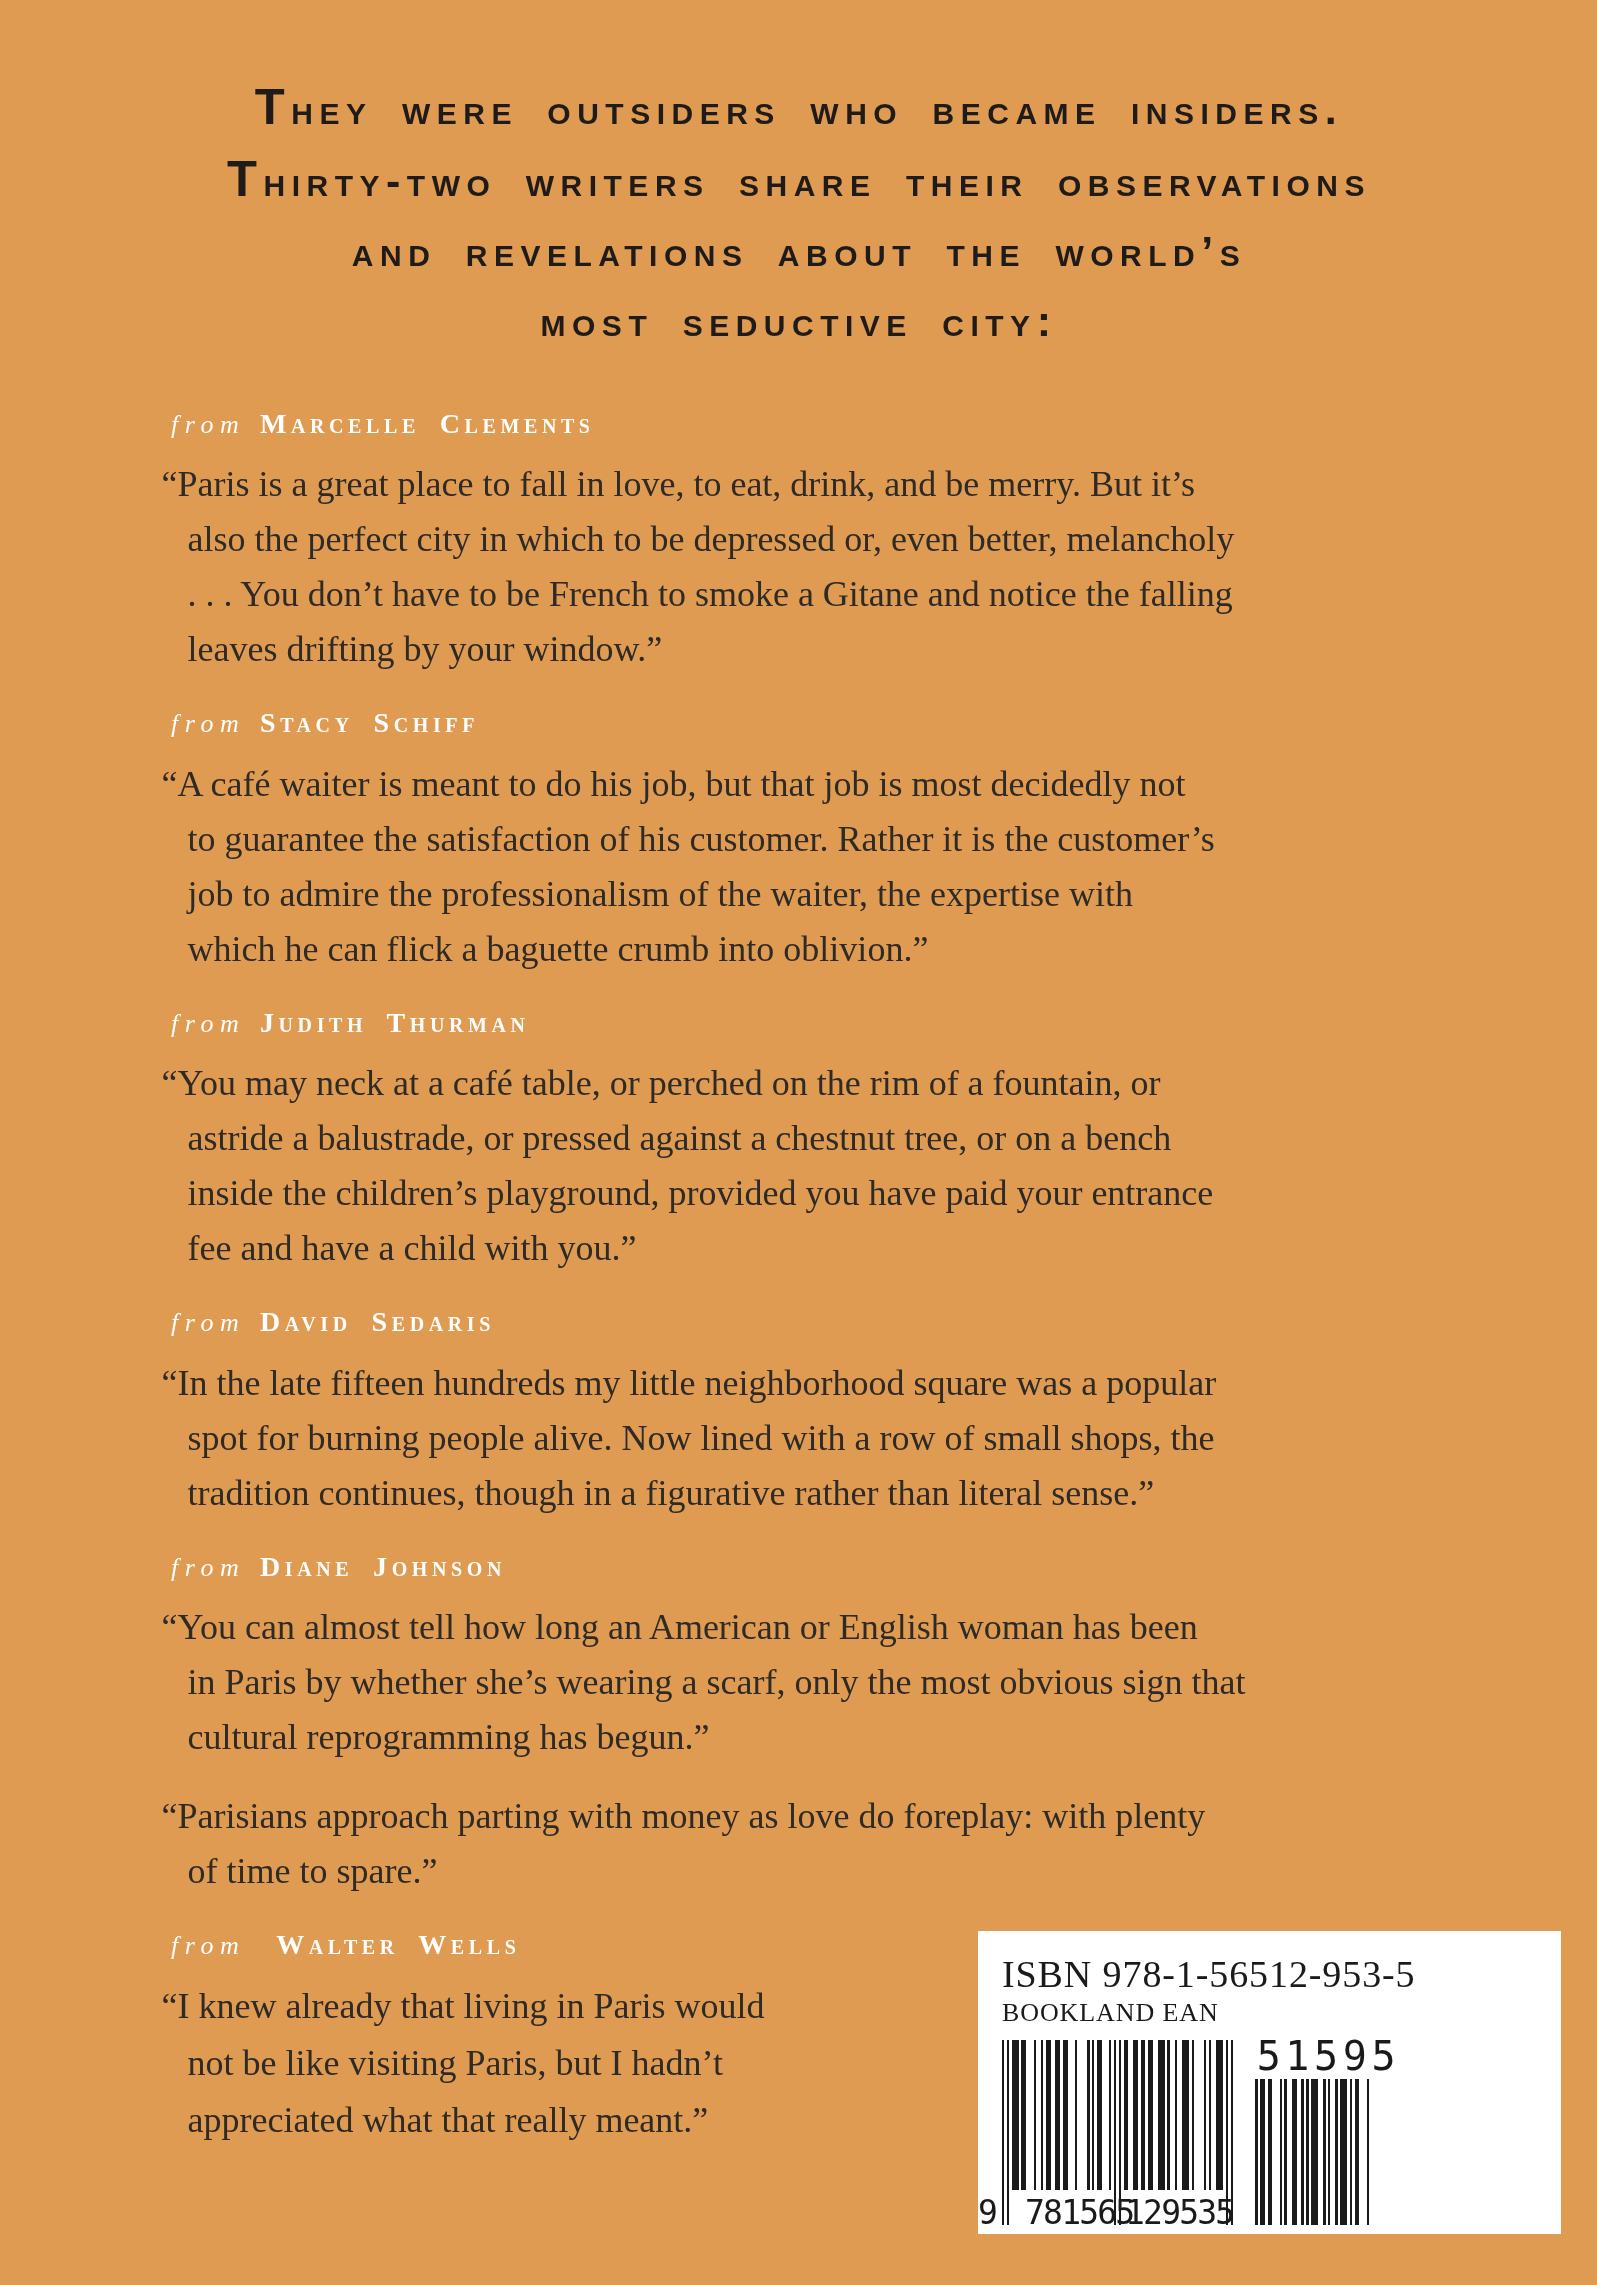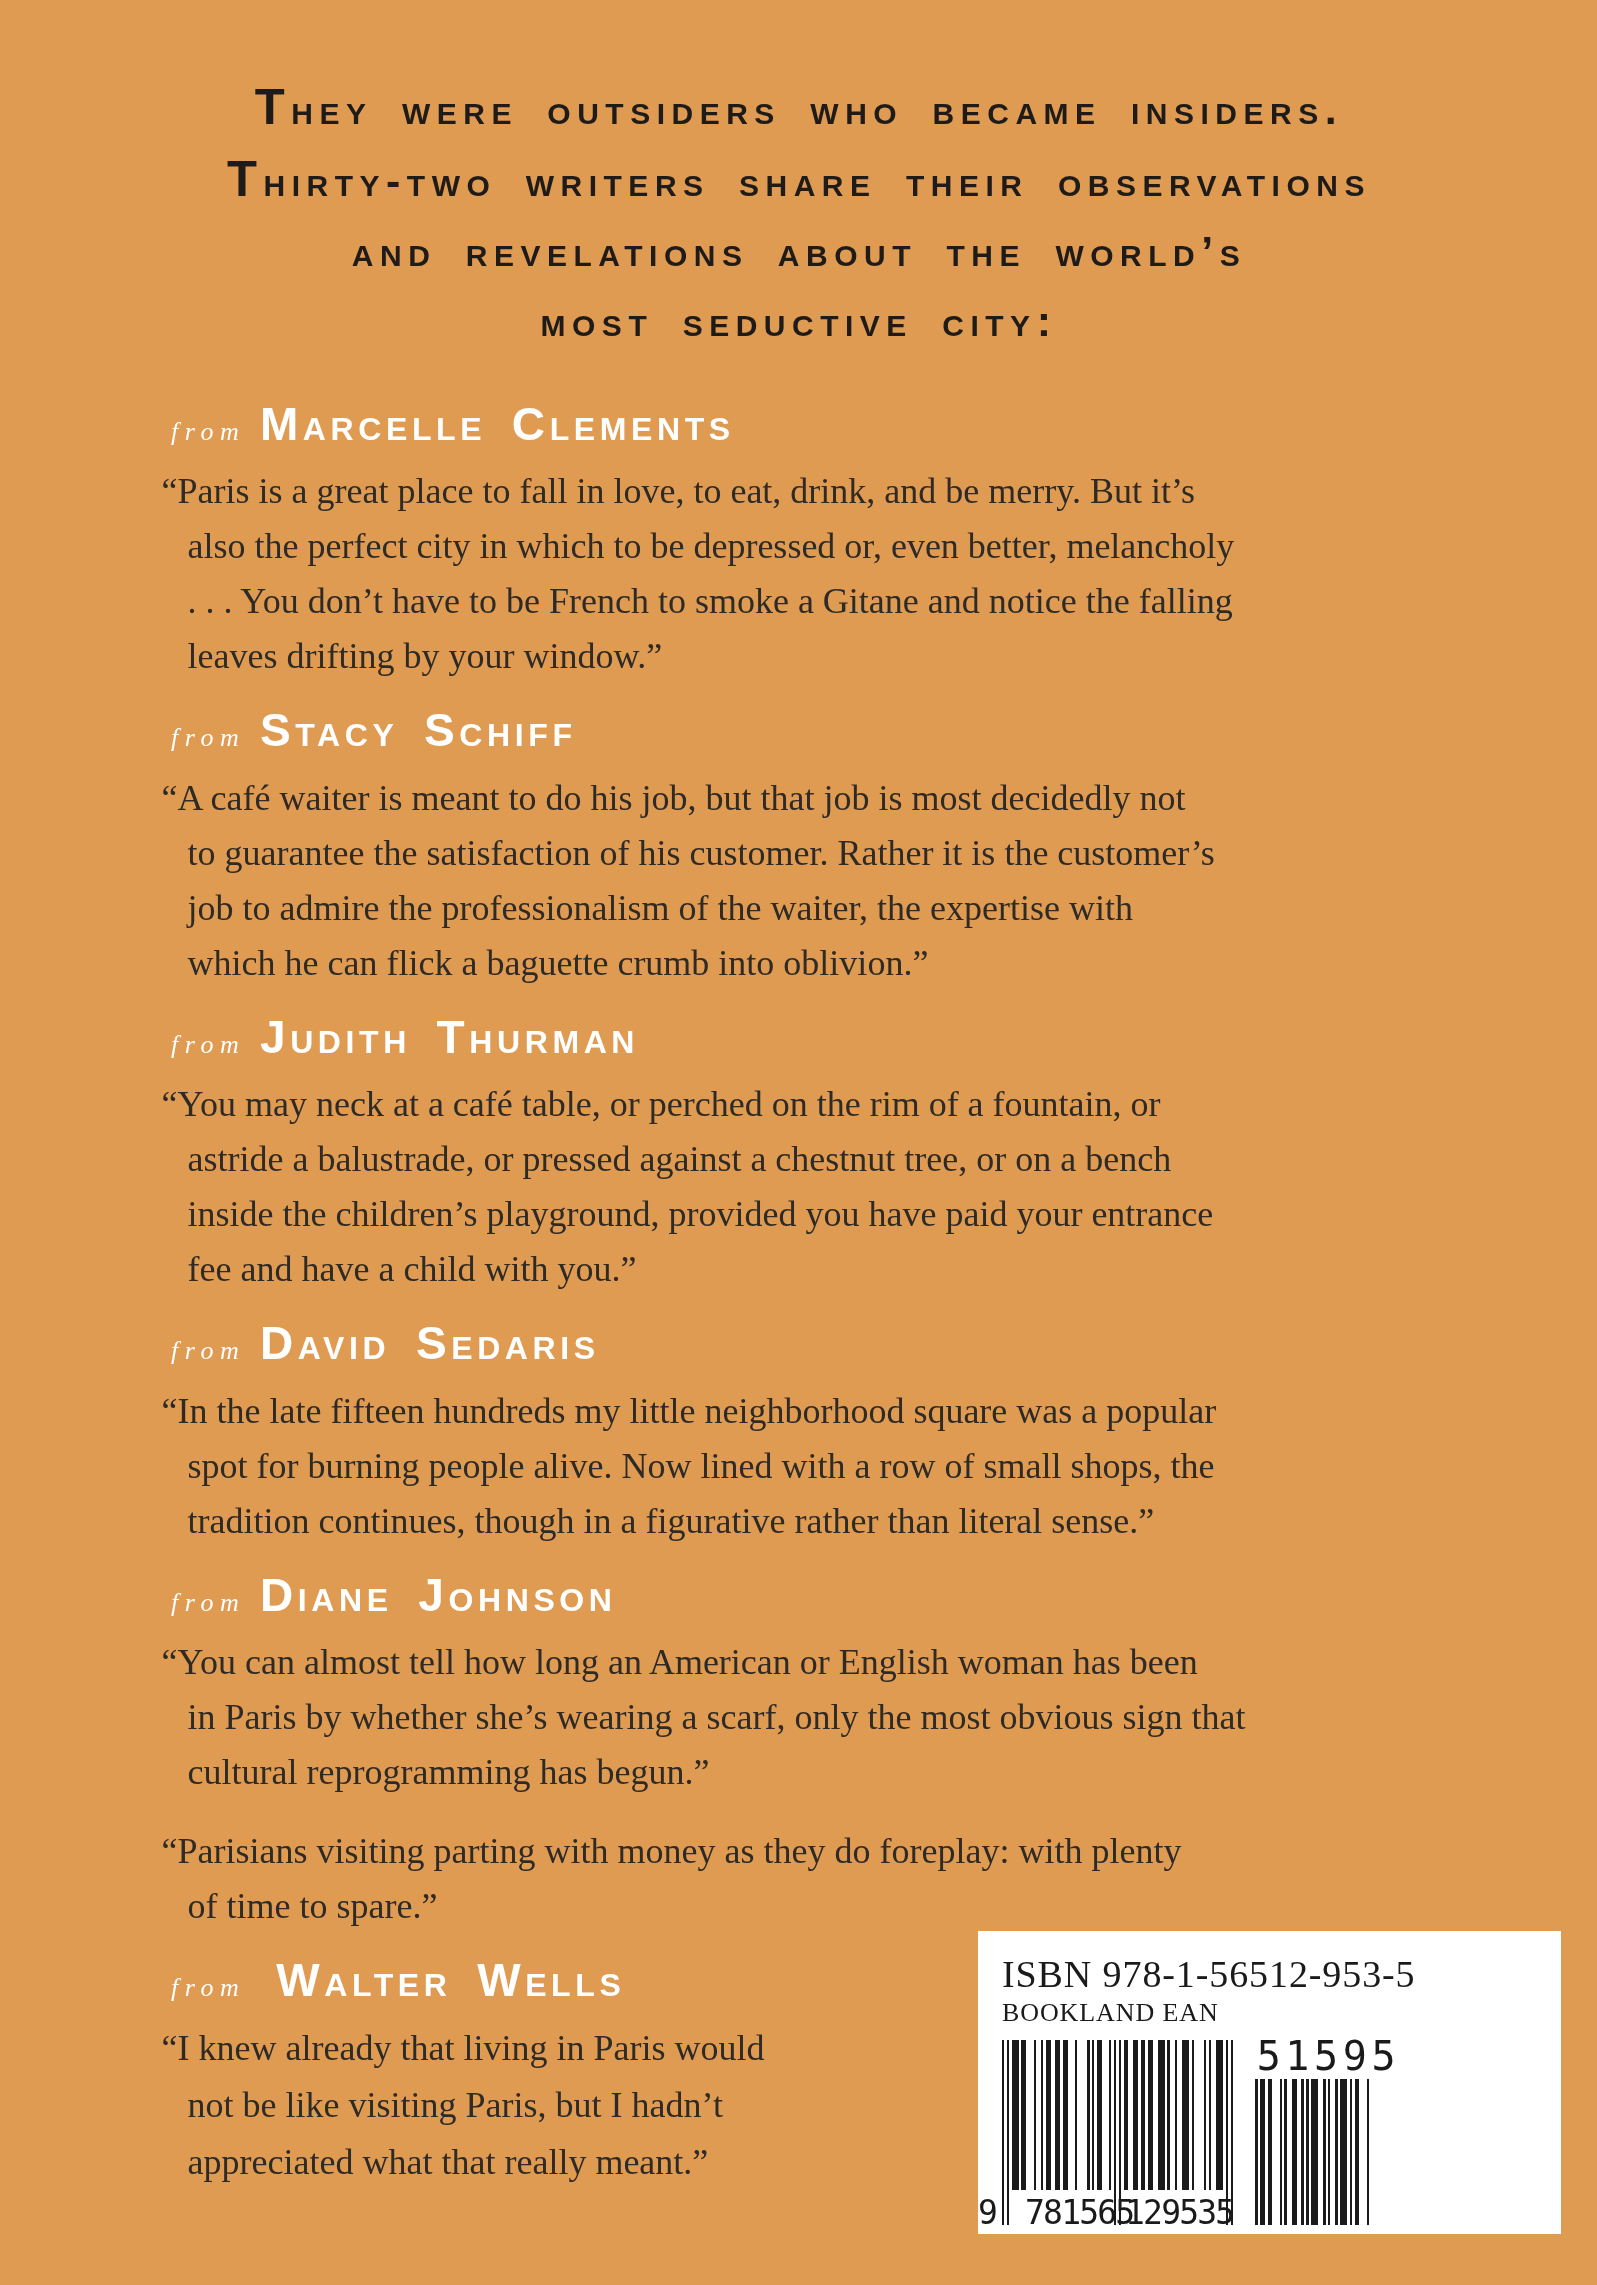--- a/index.html
+++ b/index.html
@@ -38,25 +38,25 @@
   .from-label { line-height: 44px; white-space: nowrap; margin-bottom: 7.4px; }
   .from-word {
     font-family: "Liberation Serif", "DejaVu Serif", serif;
     font-style: italic;
     color: var(--author-ink);
     font-size: 26px;
     letter-spacing: 6.5px;
     margin-right: 14.8px;
   }
   .author-name {
-    font-family: Liberation Sans, sans-serif;
+    font-family: Liberation Serif, serif;
     font-weight: bold;
     font-variant: small-caps;
     color: var(--author-ink);
-    font-size: 46px;
+    font-size: 28px;
     letter-spacing: 4.6px;
     word-spacing: 8.3px;
   }
   .quote-text {
     font-size: 36px;
     line-height: 55px;
     color: var(--quote-ink);
     white-space: pre-line;
     margin-left: 16.6px;
     text-indent: -26px;
@@ -152,21 +152,21 @@
   <section class="quote-block">
     <div class="from-label">
       <span class="from-word">from</span><span class="author-name">Diane Johnson</span>
     </div>
     <div class="quote-text">“You can almost tell how long an American or English woman has been
 in Paris by whether she’s wearing a scarf, only the most obvious sign that
 cultural reprogramming has begun.”</div>
   </section>
 
   <section class="quote-block">
-    <div class="quote-text">“Parisians visiting parting with money as they do foreplay: with plenty
+    <div class="quote-text">“Parisians approach parting with money as love do foreplay: with plenty
 of time to spare.”</div>
   </section>
 
   <section class="quote-block last">
     <div class="from-label">
       <span class="from-word">from</span><span class="author-name">Walter Wells</span>
     </div>
     <div class="quote-text">“I knew already that living in Paris would
 not be like visiting Paris, but I hadn’t
 appreciated what that really meant.”</div>

